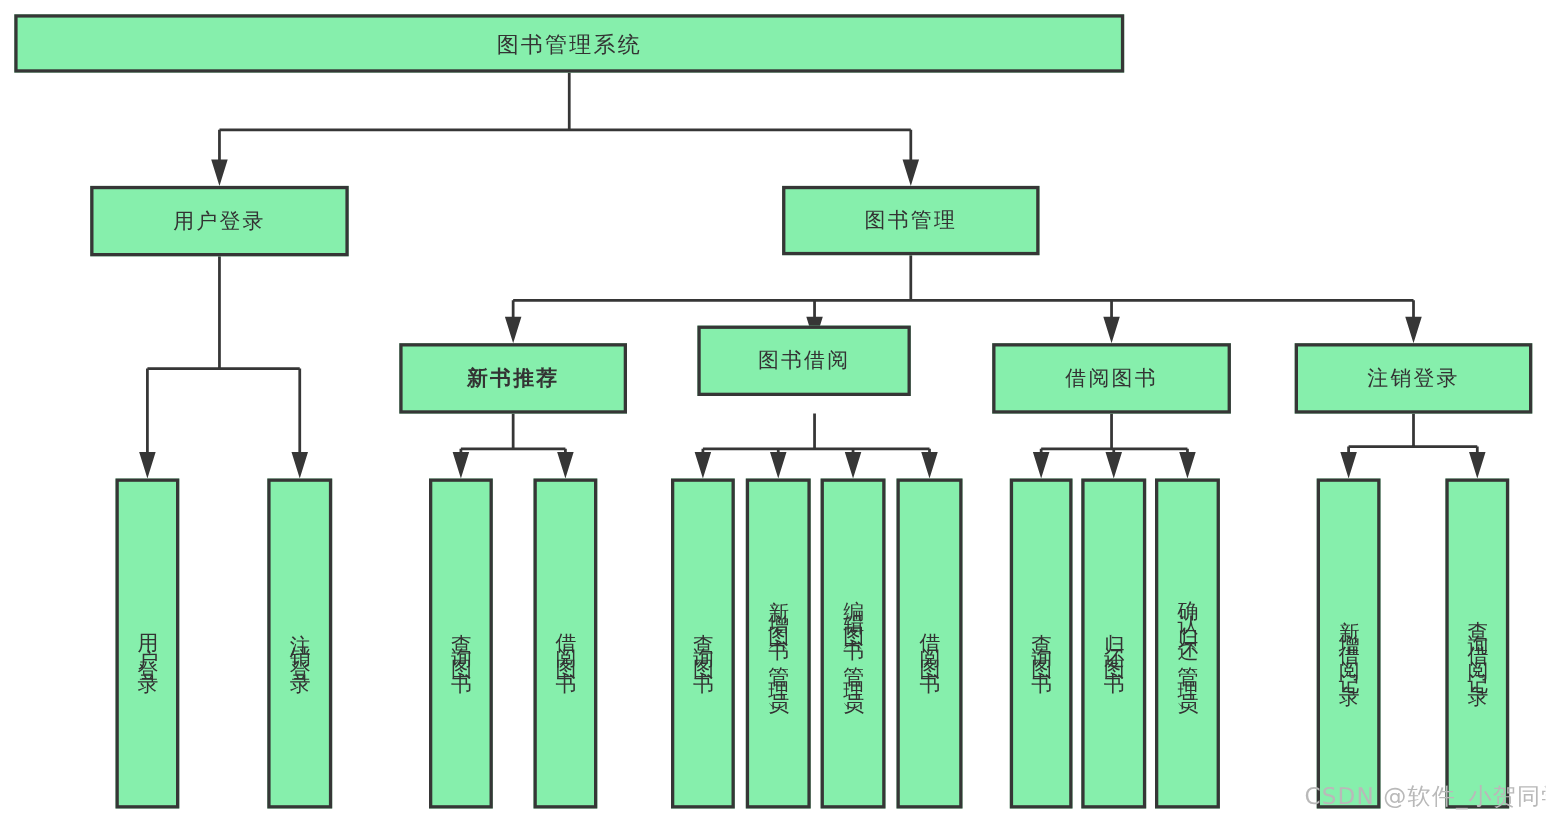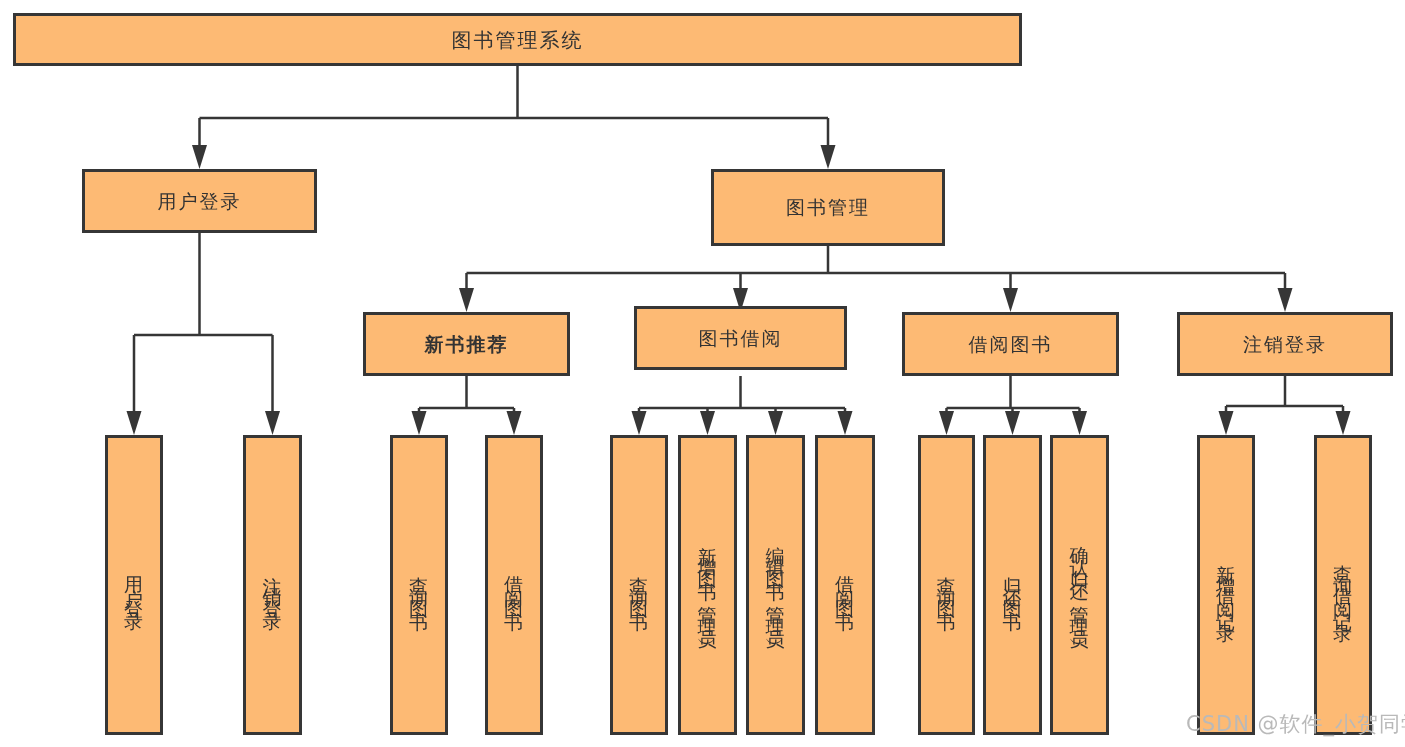--- a/index.html
+++ b/index.html
@@ -13,21 +13,21 @@
     width: 1405px; height: 747px;
     background: #ffffff;
   }
   #connector-svg {
     position: absolute; left: 0; top: 0;
     width: 1405px; height: 747px;
     z-index: 1;
   }
   .node {
     position: absolute;
-    background: #fdba74;
+    background: #86efac;
     border: 3px solid #363636;
     display: flex;
     align-items: center;
     justify-content: center;
     color: #333333;
     z-index: 2;
   }
   .node span {
     font-size: 19px;
     letter-spacing: 2px;
@@ -61,27 +61,27 @@
     <path id="edge-arrowheads" fill="#363636" stroke="none" d="M199.5 169L192 145H207ZM828 169L820.5 145H835.5ZM134 435L126.5 411H141.5ZM272.5 435L265 411H280ZM466.5 312L459 288H474ZM740.5 312L733 288H748ZM1010.5 312L1003 288H1018ZM1285 312L1277.5 288H1292.5ZM419 435L411.5 411H426.5ZM514 435L506.5 411H521.5ZM639 435L631.5 411H646.5ZM707.5 435L700 411H715ZM775.5 435L768 411H783ZM845 435L837.5 411H852.5ZM946.5 435L939 411H954ZM1012.5 435L1005 411H1020ZM1079.5 435L1072 411H1087ZM1226 435L1218.5 411H1233.5ZM1343 435L1335.5 411H1350.5Z"></path>
   </svg>
 
   <div class="watermark" style="color: rgb(185, 185, 185);">CSDN @软件_小贺同学</div>
 <div class="node root" style="left: 13px; top: 13px; width: 1009px; height: 53px;">
       <span>图书管理系统</span>
     </div>
     <div class="node" style="left: 82px; top: 169px; width: 235px; height: 64px;">
       <span>用户登录</span>
     </div>
-    <div class="node" style="left: 711px; top: 169px; width: 234px; height: 77px;">
+    <div class="node" style="left: 711px; top: 169px; width: 234px; height: 63px;">
       <span>图书管理</span>
     </div>
     <div class="node" style="left: 363px; top: 312px; width: 207px; height: 64px; font-weight: bold;">
       <span>新书推荐</span>
     </div>
-    <div class="node" style="left: 634px; top: 306px; width: 213px; height: 64px;">
+    <div class="node" style="left: 634px; top: 296px; width: 194px; height: 64px;">
       <span>图书借阅</span>
     </div>
     <div class="node" style="left: 902px; top: 312px; width: 217px; height: 64px;">
       <span>借阅图书</span>
     </div>
     <div class="node" style="left: 1177px; top: 312px; width: 216px; height: 64px;">
       <span>注销登录</span>
     </div>
     <div class="node vertical" style="left: 105px; top: 435px; width: 58px; height: 300px;">
       <span>用户登录</span>

